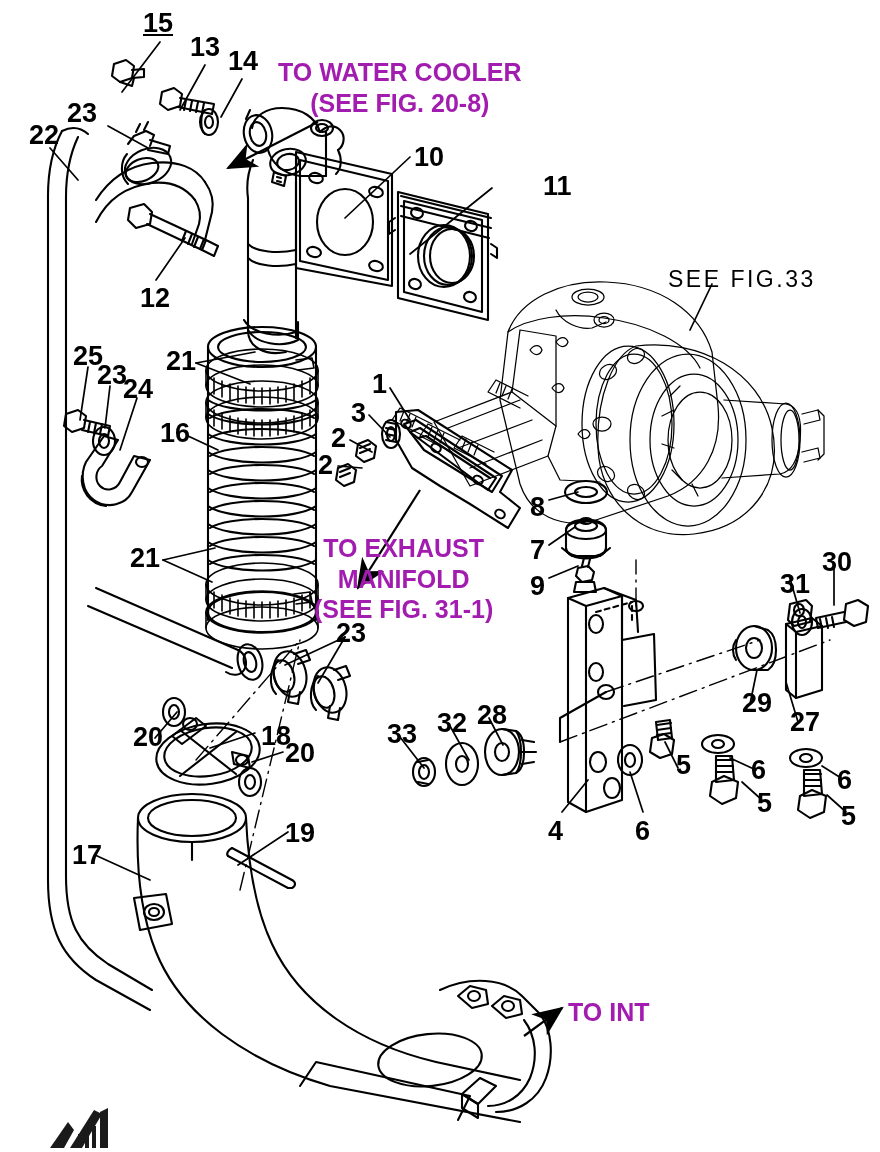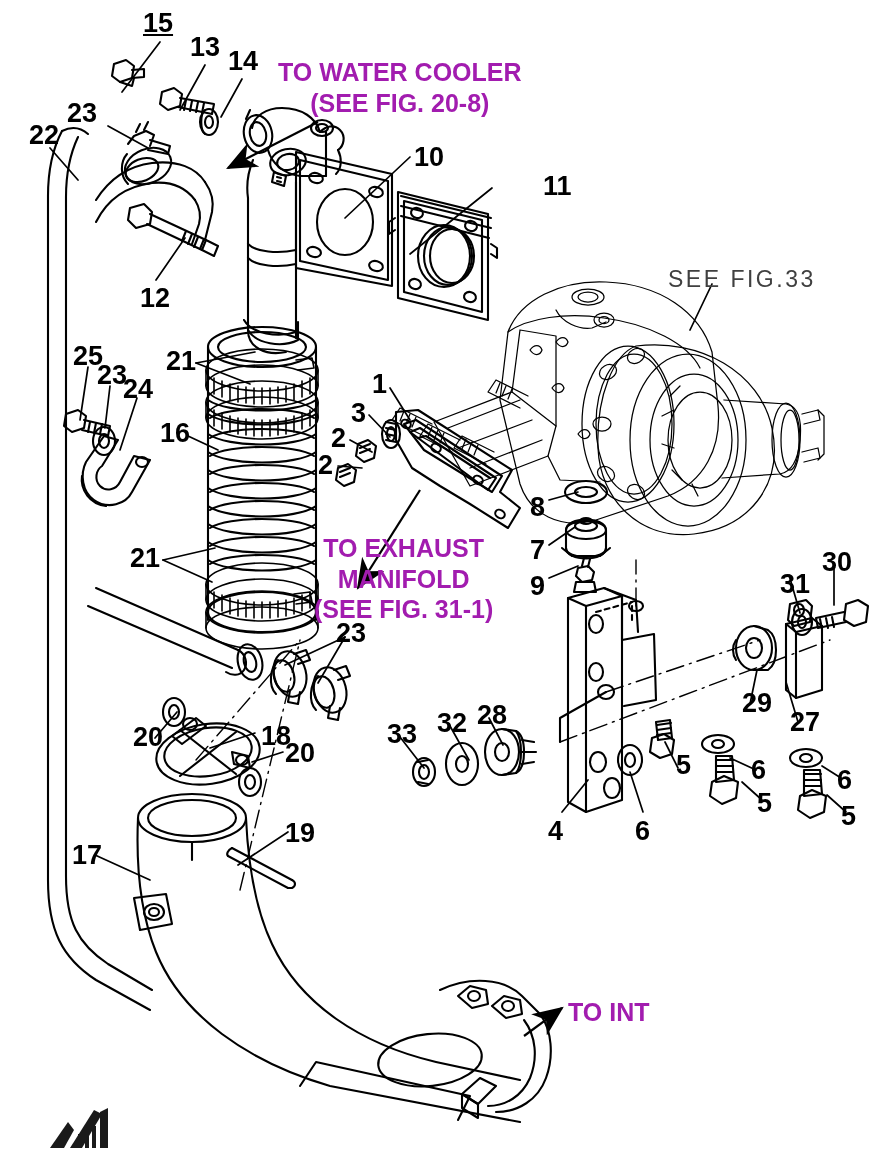--- a/index.html
+++ b/index.html
@@ -42,21 +42,21 @@
     line-height:1.22;
     white-space:pre;
     text-align:center;
   }
   .annot.left{ text-align:left; }
   .ref-note{
     position:absolute;
     font-family:"Liberation Sans", sans-serif;
     font-size:23px;
     font-weight:400;
-    color:#404040;
+    color:#000000;
     letter-spacing:2.5px;
     white-space:nowrap;
   }
   .logo{
     position:absolute;
   }
 </style>
 </head>
 <body>
 

